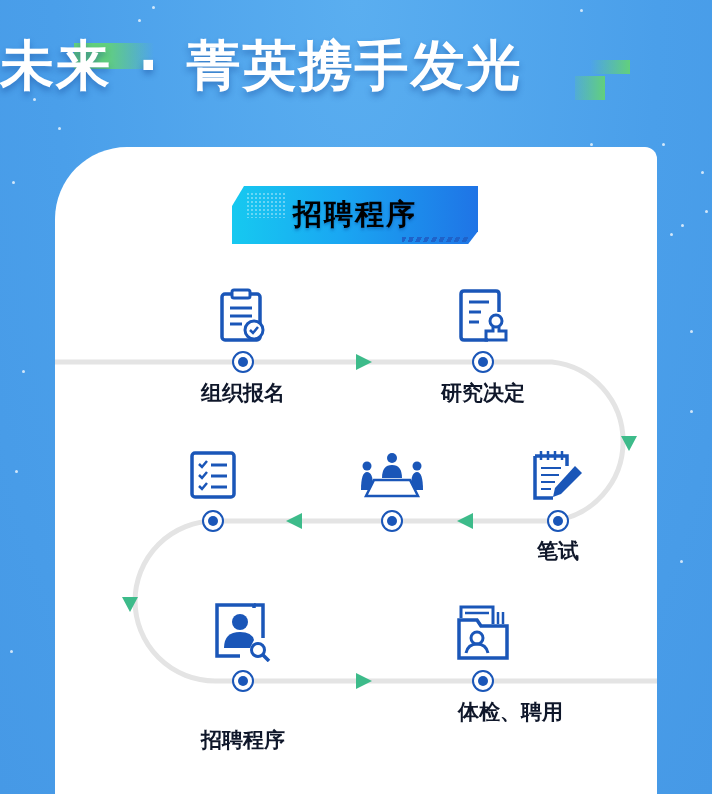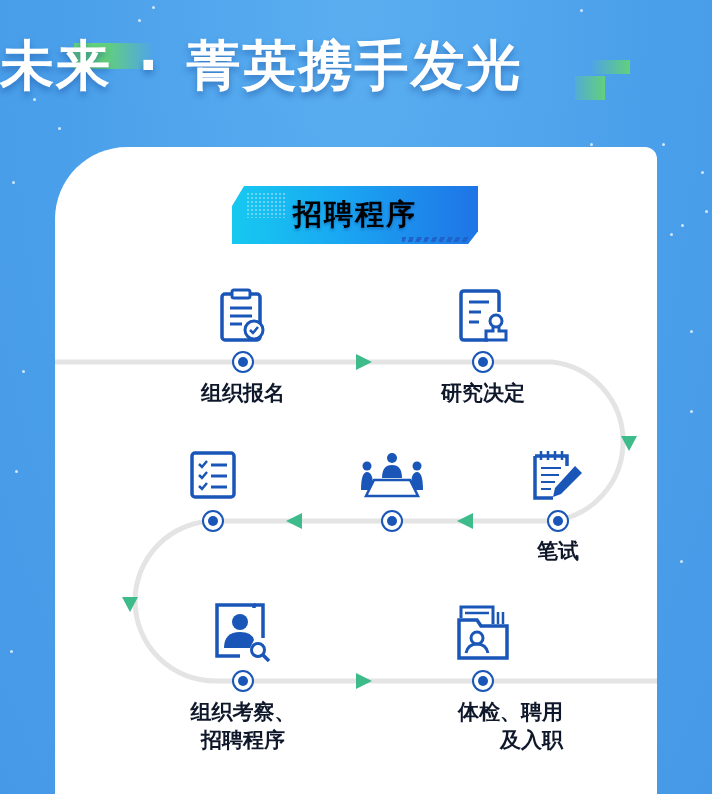--- a/index.html
+++ b/index.html
@@ -204,30 +204,28 @@
 <div class="step" style="left:163px;top:602px;height:160px;">
   <svg class="icon" style="top:0" width="58" height="60" viewBox="0 0 58 60">
     <path d="M40 6 L40 3 L3 3 L3 54 L26 54" fill="none" stroke="#1a56b8" stroke-width="3.5"></path>
     <path d="M40 3 L49 3 L49 36" fill="none" stroke="#1a56b8" stroke-width="3.5"></path>
     <circle cx="26" cy="20" r="8" fill="#1a56b8"></circle>
     <path d="M10 46 Q10 30 26 30 Q38 30 40 38 L36 46 Z" fill="#1a56b8"></path>
     <circle cx="44" cy="48" r="6.5" fill="#fff" stroke="#1a56b8" stroke-width="3"></circle>
     <line x1="49" y1="53" x2="55" y2="59" stroke="#1a56b8" stroke-width="3.5"></line>
   </svg>
   <div class="node" style="top:68px"></div>
-  <div class="label" style="top:96px">组织考察、</div>
   <div class="label" style="top:124px">招聘程序</div>
 </div>
 
 <div class="step" style="left:403px;top:602px;height:160px;text-align:right;">
   <svg class="icon" style="top:2px" width="56" height="56" viewBox="0 0 56 56">
     <path d="M4 54 L4 16 L22 16 L26 22 L52 22 L52 54 Z" fill="none" stroke="#1a56b8" stroke-width="3.5"></path>
     <path d="M6 14 L6 3 L38 3 L38 20" fill="none" stroke="#1a56b8" stroke-width="3"></path>
     <line x1="10" y1="9" x2="34" y2="9" stroke="#1a56b8" stroke-width="2.5"></line>
     <line x1="43" y1="8" x2="43" y2="20" stroke="#1a56b8" stroke-width="2.5"></line>
     <line x1="48" y1="8" x2="48" y2="20" stroke="#1a56b8" stroke-width="2.5"></line>
     <circle cx="22" cy="34" r="6" fill="none" stroke="#1a56b8" stroke-width="3"></circle>
     <path d="M11 49 Q13 40 22 40 Q31 40 33 49" fill="none" stroke="#1a56b8" stroke-width="3"></path>
   </svg>
   <div class="node" style="top:68px"></div>
   <div class="label" style="top:96px">体检、聘用</div>
-  <div class="label" style="top:124px">及入职</div>
 </div>
 
 </body></html>

